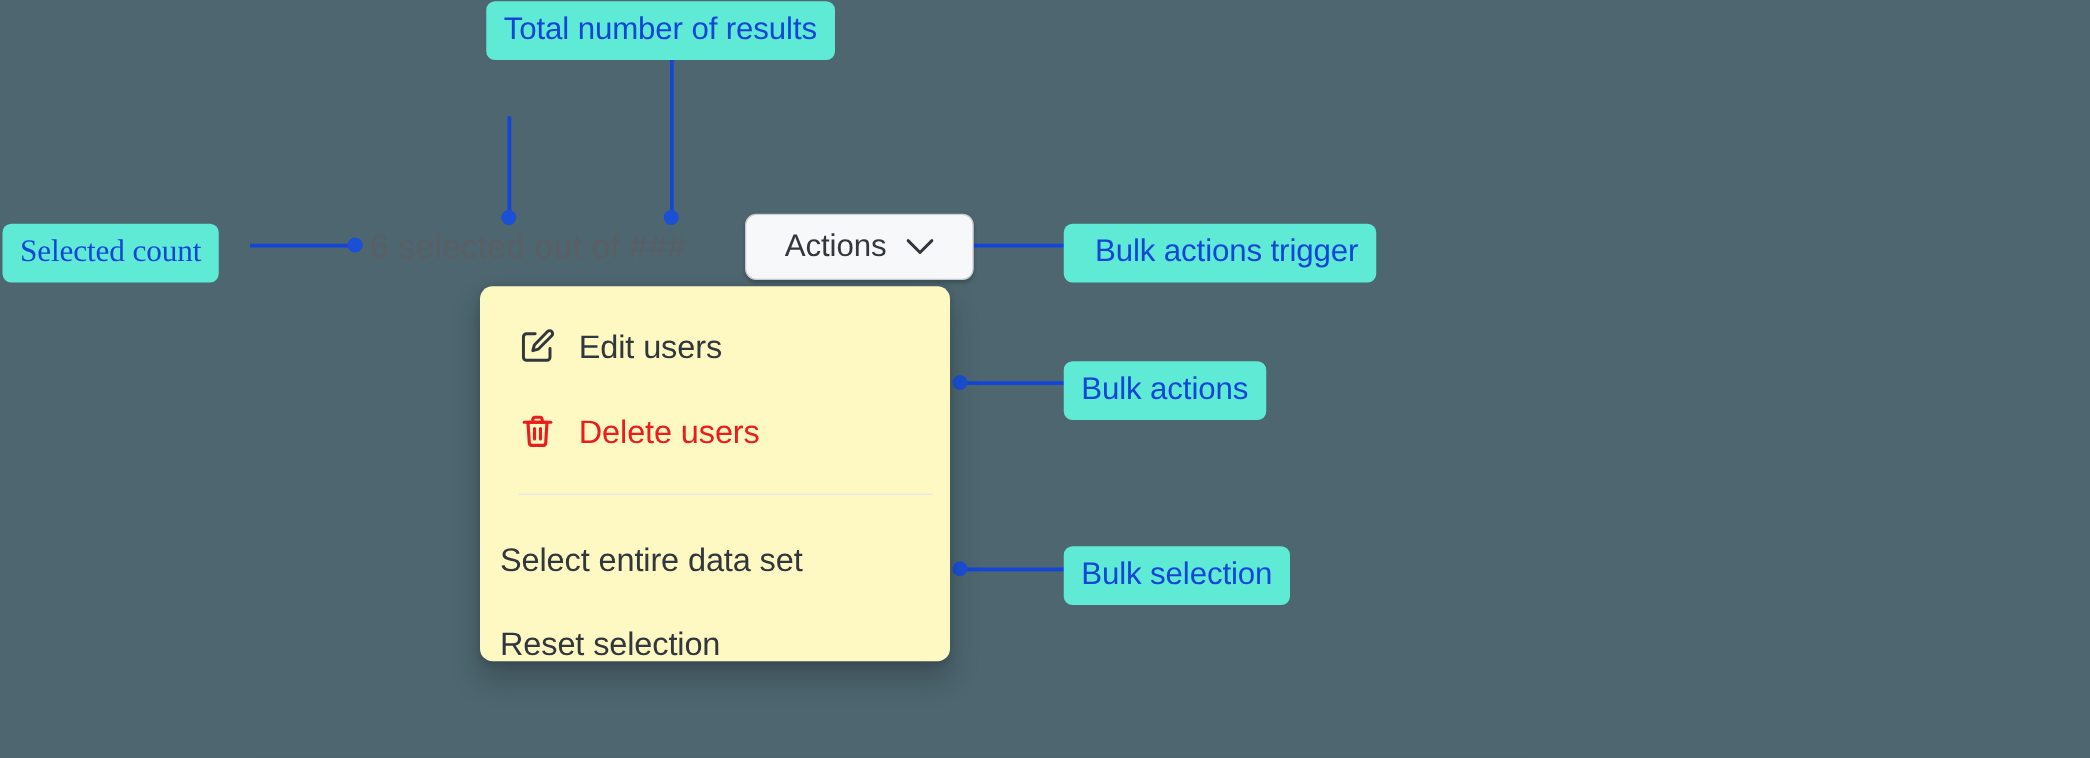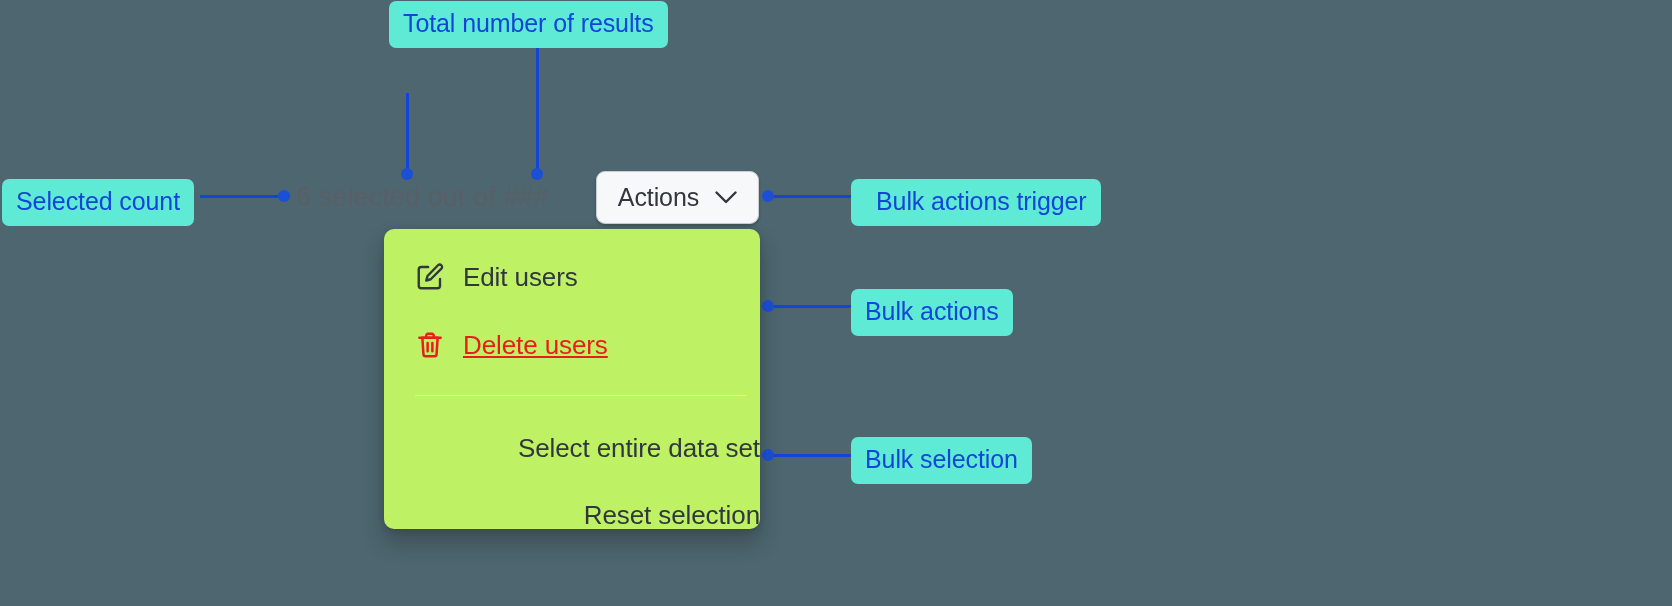--- a/index.html
+++ b/index.html
@@ -65,21 +65,21 @@
     line-height: 38px;
     color: #5a5f66;
     white-space: nowrap;
     letter-spacing: 0.1px;
   }
 
   .actions-btn {
     position: absolute;
     left: 596px;
     top: 171px;
-    width: 163px;
+    width: 183px;
     height: 53px;
     background: #f7f8f9;
     border: 1px solid #c9ccd1;
     border-radius: 9px;
     box-shadow: 0 2px 3px rgba(20,25,30,0.28);
     display: flex;
     align-items: center;
     justify-content: center;
     gap: 16px;
     cursor: pointer;
@@ -91,55 +91,55 @@
     letter-spacing: -0.1px;
   }
   .chev { display: block; }
 
   .menu {
     position: absolute;
     left: 384px;
     top: 229px;
     width: 376px;
     height: 300px;
-    background: #bef264;
+    background: #fef9c3;
     border-radius: 10px;
     box-shadow: 0 14px 22px rgba(25,30,40,0.30), 0 2px 6px rgba(25,30,40,0.18);
     padding-top: 22px;
     overflow: hidden;
   }
 
   .menu-item {
     display: flex;
     align-items: center;
     gap: 18px;
     height: 52px;
     padding: 0 0 0 31px;
     font-size: 26px;
     color: #31373d;
     line-height: 1;
     cursor: pointer;
     letter-spacing: -0.1px;
   }
-  .menu-item.danger { color: #ec1c1c; text-decoration: underline; }
+  .menu-item.danger { color: #ec1c1c; }
   .menu-item .mi-icon {
     width: 30px;
     height: 30px;
     flex: 0 0 30px;
     display: block;
   }
   .mi-row2 { margin-top: 16px; }
 
   .menu-sep {
     height: 1px;
     background: #e3e5e8;
     margin: 24px 14px 0 31px;
   }
 
-  .mi-plain { padding-left: 16px; justify-content: flex-end; }
+  .mi-plain { padding-left: 16px; }
   .mi-s1 { margin-top: 26px; }
   .mi-s2 { margin-top: 15px; }
 </style>
 </head>
 <body>
 
 <div id="stage">
 
   <div class="conn-v" style="left:536px; top:40px; height:138px;"></div>
   <div class="dot" style="left:531px; top:168px;"></div>
@@ -155,21 +155,21 @@
 
   <div class="conn-h" style="left:770px; top:305px; width:88px;"></div>
   <div class="dot" style="left:762px; top:300px;"></div>
 
   <div class="conn-h" style="left:770px; top:454px; width:88px;"></div>
   <div class="dot" style="left:762px; top:449px;"></div>
 
   <div class="chip" style="left:389px; top:1px;">Total number of results</div>
 
 
-  <div class="chip" style="left:2px; top:179px;">Selected count</div>
+  <div class="chip" style="left:2px; top:179px;font-family:Liberation Serif, serif;">Selected count</div>
 
   <div class="chip" style="left:851px; top:179px;padding-left:25px;">Bulk actions trigger</div>
 
   <div class="chip" style="left:851px; top:289px;">Bulk actions</div>
 
   <div class="chip" style="left:851px; top:437px;">Bulk selection</div>
 
   <div class="selected-count">6 selected out of ###</div>
 
   <div class="actions-btn">

